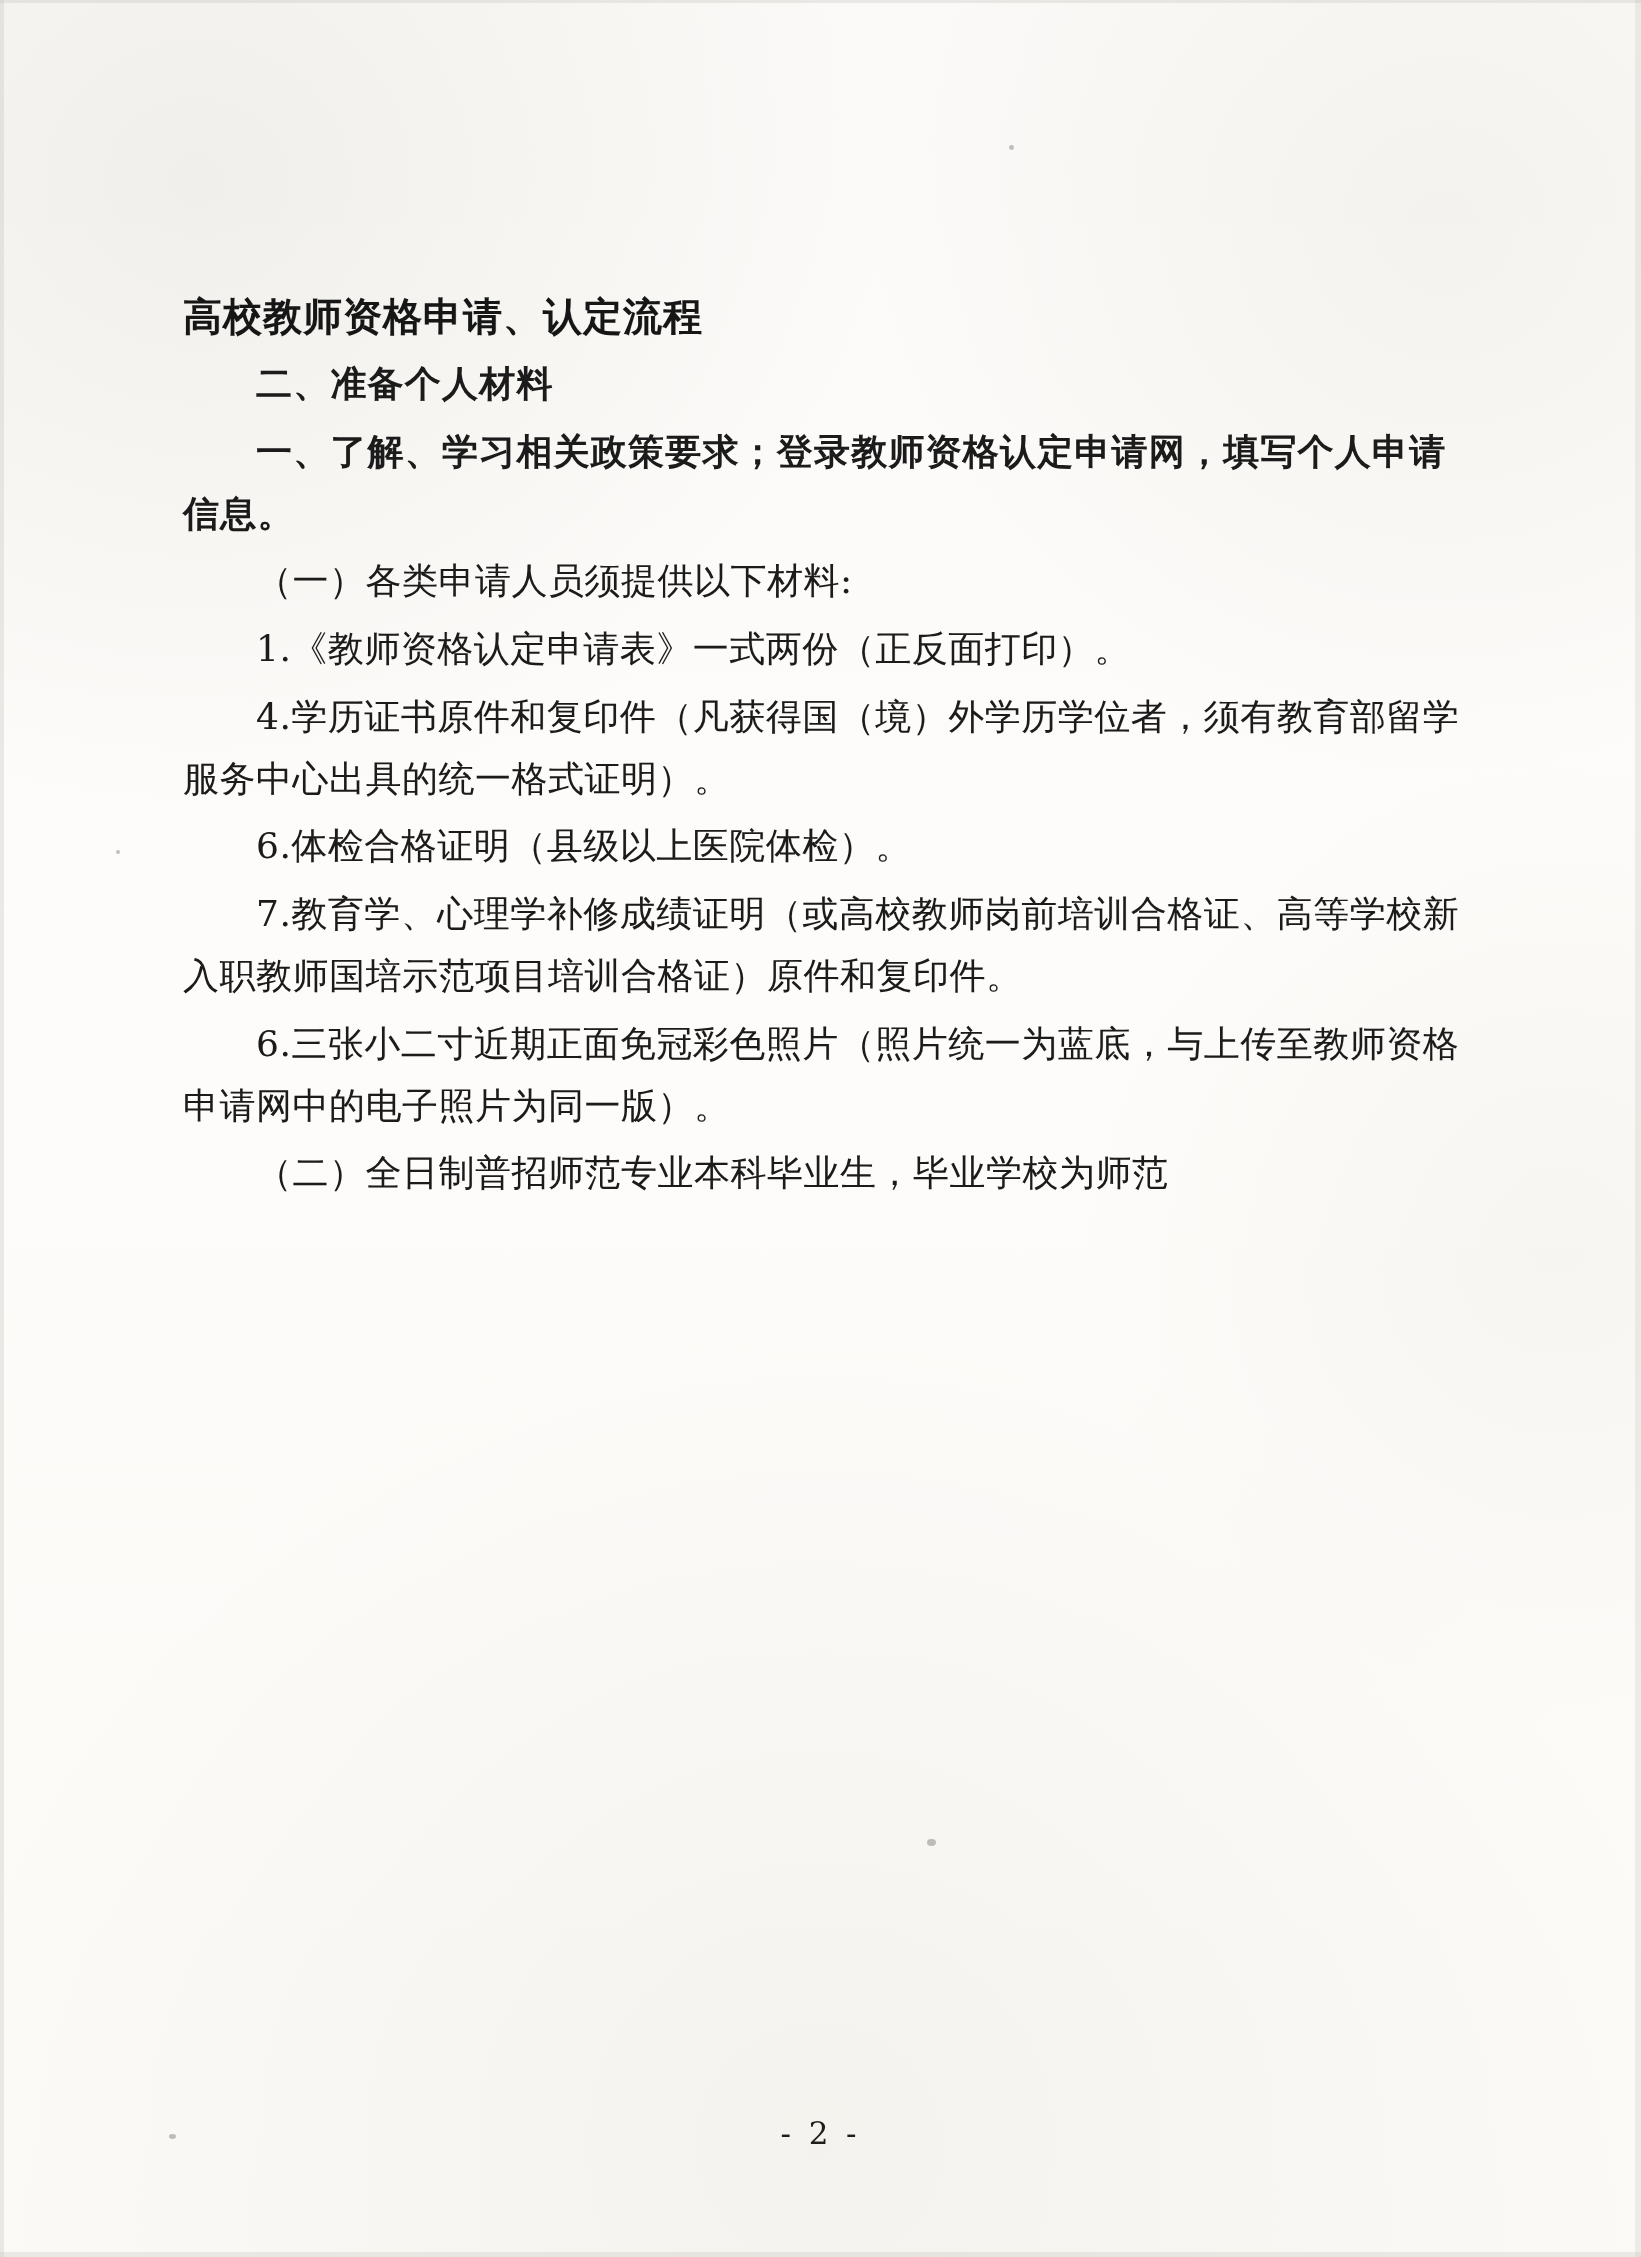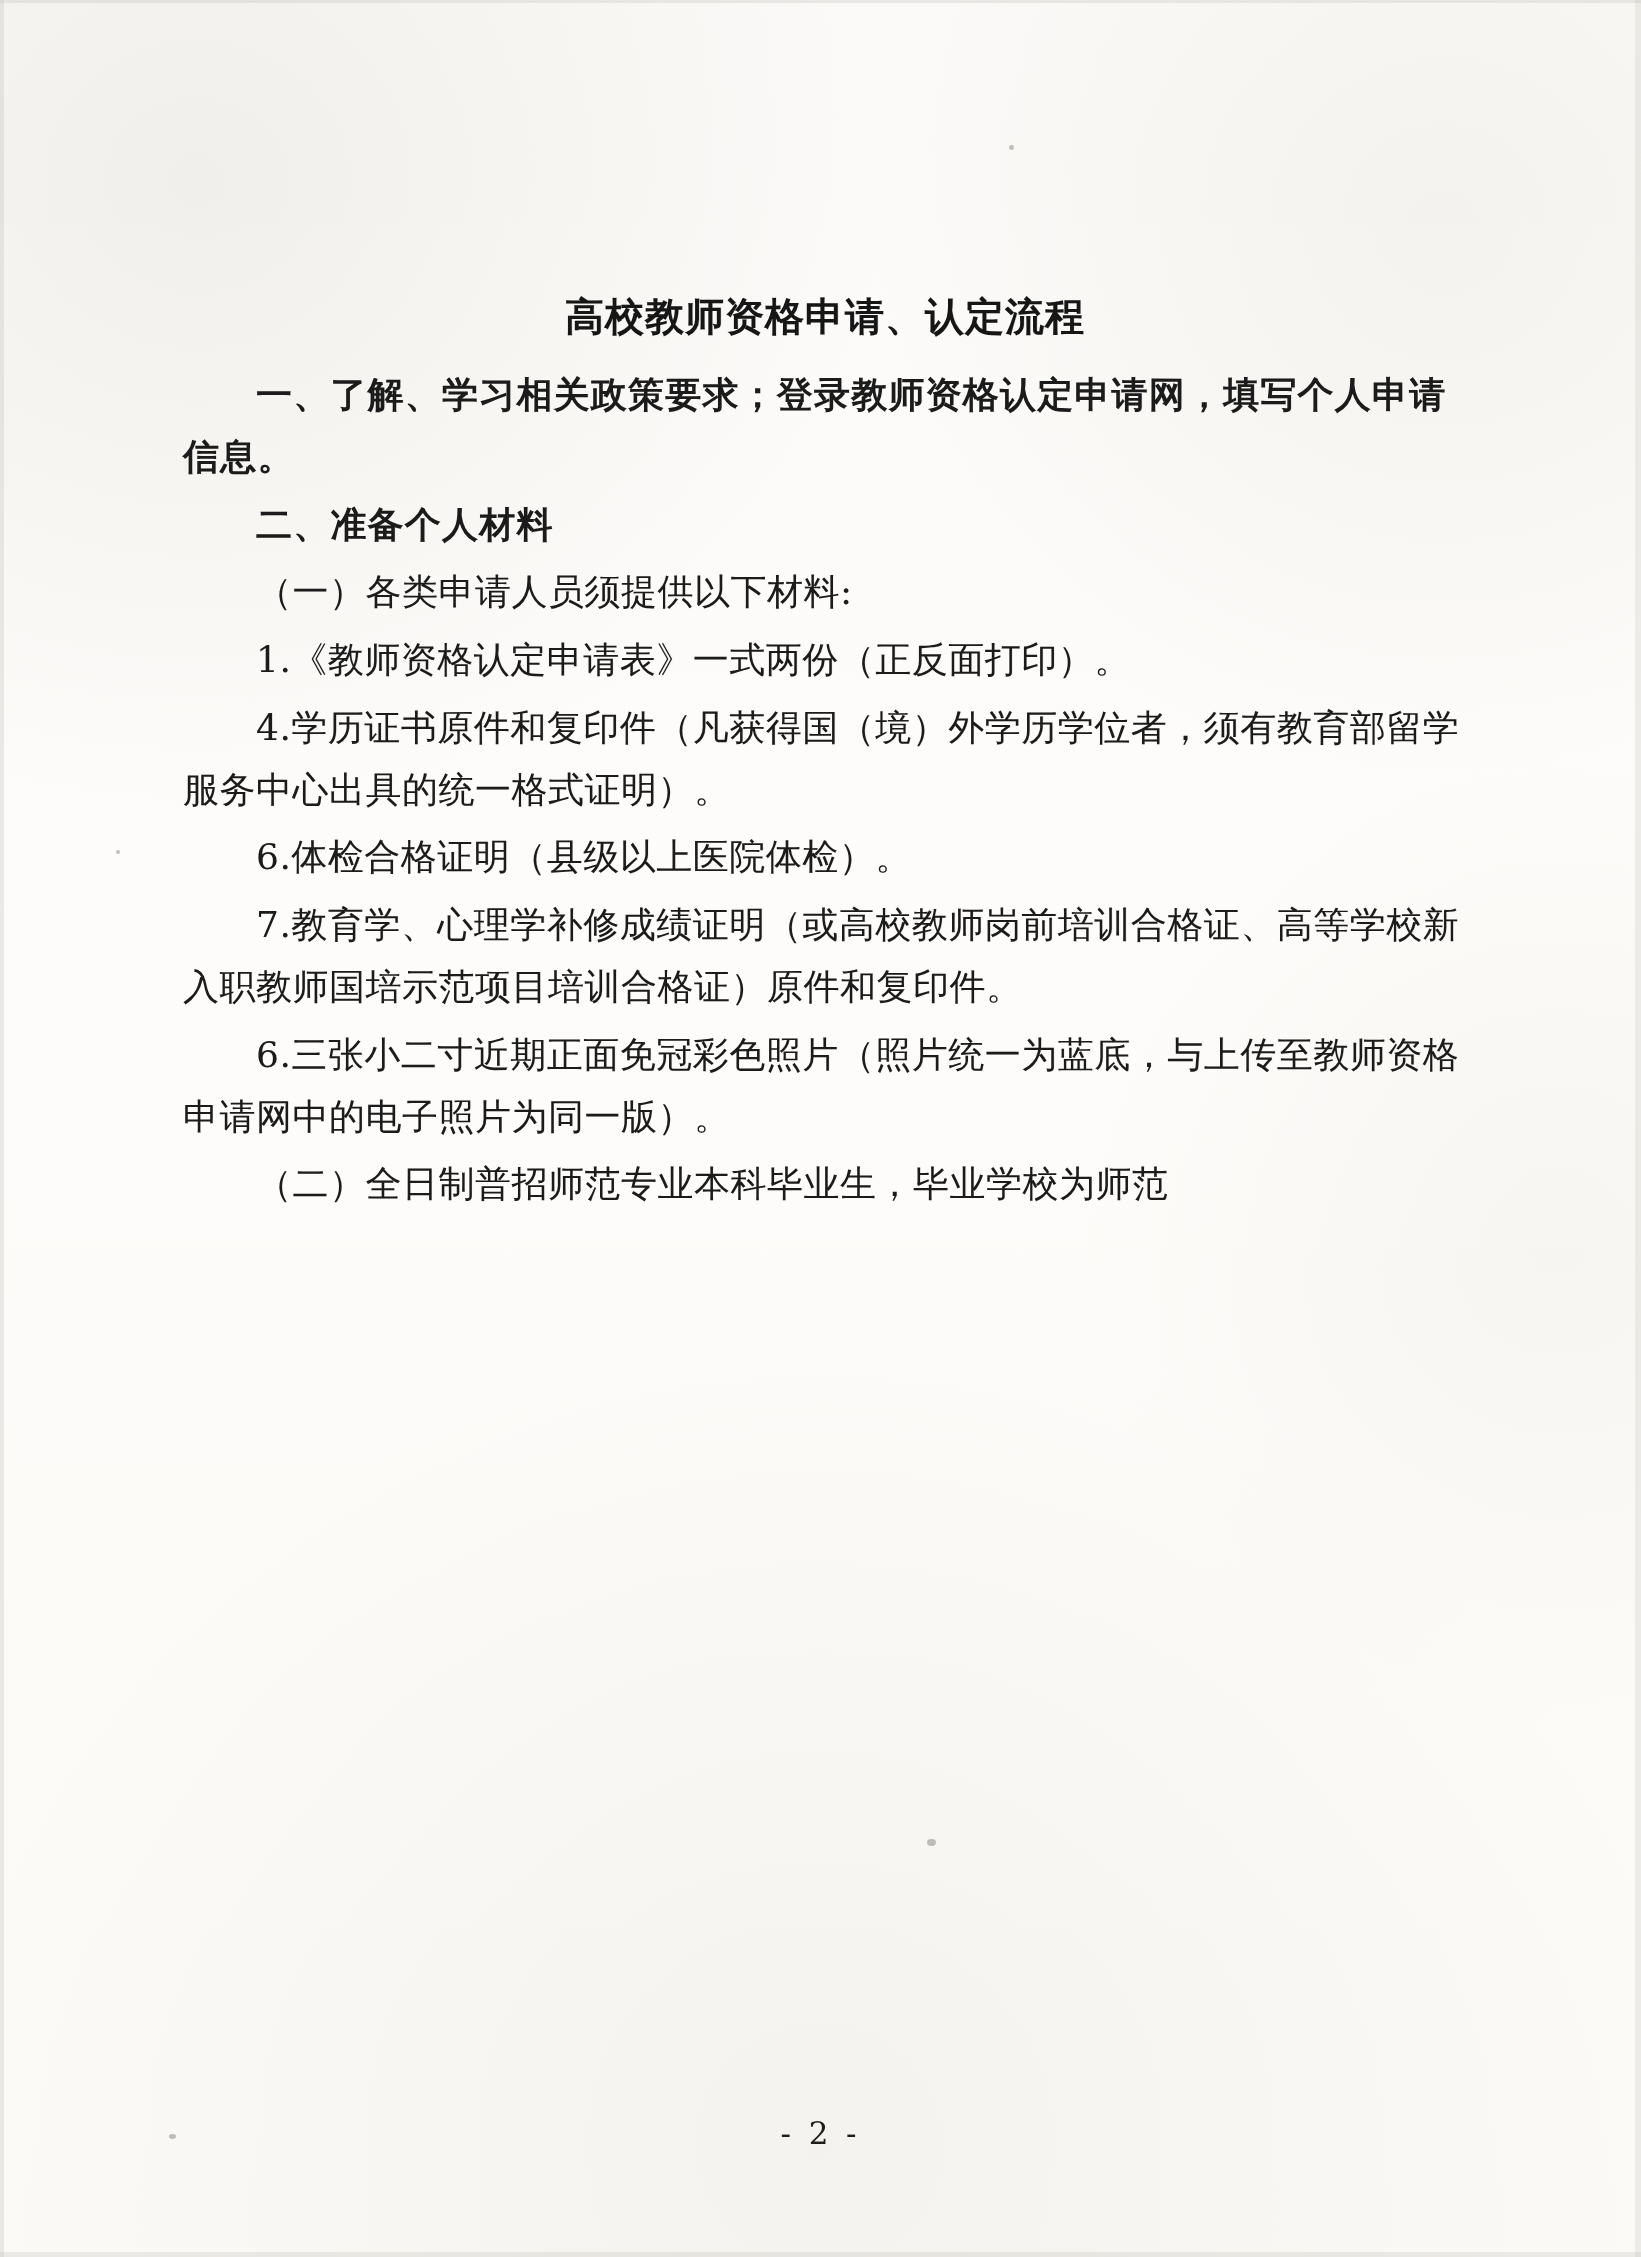--- a/index.html
+++ b/index.html
@@ -38,27 +38,26 @@
   .edge-bottom { left: 0;  bottom: 0; width: 100%; height: 4.8px; background: rgba(198,196,190,0.30); }
 
   .content {
     position: absolute;
     left: 183px;
     top: 290px;
     width: 1284px;
   }
 
   .doc-title {
-    text-align: center;
     font-family: "DejaVu Serif", serif;
     font-weight: bold;
     font-size: 39px;
     letter-spacing: 1px;
     color: #161616;
-    margin: 0 0 20px 0;
+    margin: 0 0 9px 0;
     text-shadow: 0.4px 0.4px 0 rgba(0,0,0,0.18);
   }
 
   .para {
     font-size: 36px;
     line-height: 1.72;
     color: #1b1b1b;
     margin: 0 0 5.8px 0;
     text-indent: 73px;
     letter-spacing: 0.5px;
@@ -100,22 +99,22 @@
   <div class="edge-bottom"></div>
 
   <span class="speck" style="left:927px; top:1839px; width:8.7px; height:6.8px;"></span>
   <span class="speck" style="left:169px; top:2134px; width:6.8px; height:4.8px;"></span>
   <span class="speck" style="left:1009px; top:145px; width:4.8px; height:4.8px;"></span>
   <span class="speck" style="left:116px; top:850px; width:3.9px; height:3.9px;"></span>
 
   <div class="content">
     <h1 class="doc-title">高校教师资格申请、认定流程</h1>
 
+    <p class="para heading">二、准备个人材料</p>
     <p class="para heading">一、了解、学习相关政策要求；登录教师资格认定申请网，填写个人申请信息。</p>
-    <p class="para heading">二、准备个人材料</p>
     <p class="para">（一）各类申请人员须提供以下材料:</p>
     <p class="para">1.《教师资格认定申请表》一式两份（正反面打印）。</p>
     <p class="para">4.学历证书原件和复印件（凡获得国（境）外学历学位者，须有教育部留学服务中心出具的统一格式证明）。</p>
     <p class="para">6.体检合格证明（县级以上医院体检）。</p>
     <p class="para">7.教育学、心理学补修成绩证明（或高校教师岗前培训合格证、高等学校新入职教师国培示范项目培训合格证）原件和复印件。</p>
     <p class="para">6.三张小二寸近期正面免冠彩色照片（照片统一为蓝底，与上传至教师资格申请网中的电子照片为同一版）。</p>
     <p class="para">（二）全日制普招师范专业本科毕业生，毕业学校为师范</p>
   </div>
 
   <div class="page-number">- 2 -</div>

